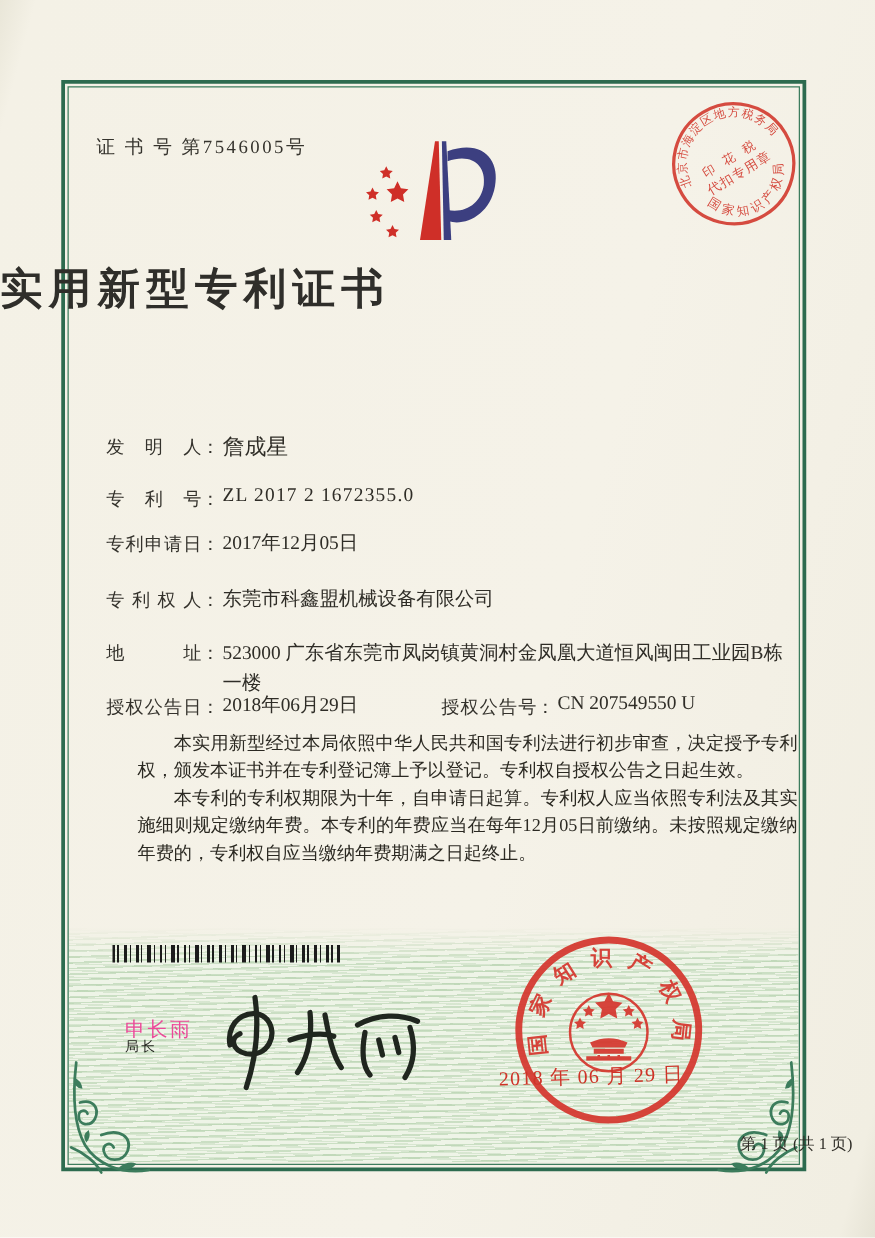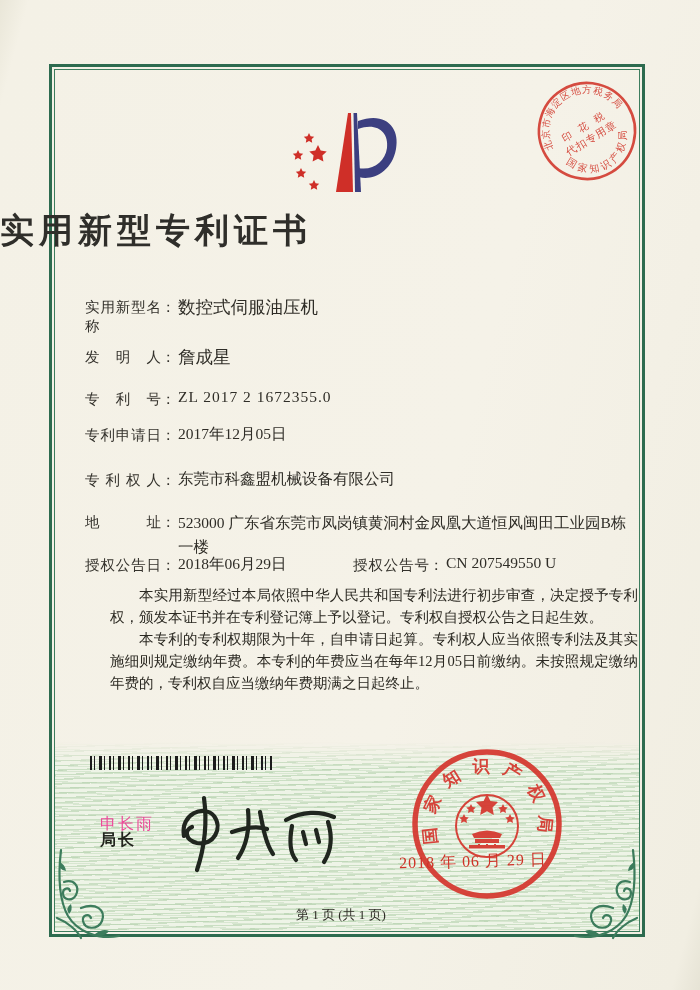--- a/index.html
+++ b/index.html
@@ -40,27 +40,27 @@
   .frow2{position:absolute;left:353px;font-size:14.5px;color:#34322c;}
   
   .paras{position:absolute;left:85px;top:584px;width:528px;font-size:14.5px;line-height:22px;
     color:#2b2922;text-align:justify;margin-left:25px;}
   .paras p{margin:0;text-indent:2em;}
   
   .barcode{position:absolute;left:90px;top:756px;width:182px;height:14px;
     background:
       repeating-linear-gradient(90deg,#1c1c1c 0 2px,transparent 2px 4px,#1c1c1c 4px 5px,
       transparent 5px 9px,#1c1c1c 9px 12px,transparent 12px 14px,#1c1c1c 14px 15px,transparent 15px 19px);}
-  .sig-title{position:absolute;left:100px;top:830px;font-size:16px;letter-spacing:2px;color:#23251f;font-weight:bold;}
+  .sig-title{position:absolute;left:100px;top:830px;font-size:11px;letter-spacing:2px;color:#23251f;}
   .sig-name{position:absolute;left:100px;top:814px;font-size:16px;letter-spacing:2px;color:#ec4899;}
   .signature{position:absolute;left:168px;top:786px;}
   .seal{position:absolute;left:409px;top:746px;width:156px;height:156px;opacity:.93;}
   .seal-date{position:absolute;left:399px;top:851px;width:180px;font-size:16px;color:#cf3328;
     letter-spacing:1px;transform:rotate(-1.5deg);white-space:nowrap;}
-  .footer{position:absolute;left:0;top:906px;width:682px;text-align:center;font-size:13px;color:#2f2d27;}
+  .footer{position:absolute;left:0;top:906px;width:682px;text-align:right;font-size:13px;color:#2f2d27;}
   
   .taxstamp{position:absolute;left:533px;top:77px;width:108px;height:108px;transform:rotate(-31deg);opacity:.9;}
   .orn{position:absolute;width:72px;height:96px;}
   .orn.bl{left:51px;top:848px;}
   .orn.br{left:571px;top:848px;transform:scaleX(-1);}
   svg text{font-family:"Liberation Serif","DejaVu Serif",serif;}
 </style>
 </head>
 <body>
 
@@ -105,41 +105,38 @@
     <text font-size="9.5" fill="#d23a2e" letter-spacing="1">
       <textPath href="#taxTop" startOffset="50%" text-anchor="middle">北京市海淀区地方税务局</textPath>
     </text>
     <text x="54" y="52" font-size="10" fill="#d23a2e" text-anchor="middle" letter-spacing="3">印 花 税</text>
     <text x="54" y="66" font-size="10.5" fill="#d23a2e" text-anchor="middle" letter-spacing="1">代扣专用章</text>
     <text font-size="10" fill="#d23a2e" letter-spacing="3">
       <textPath href="#taxBottom" startOffset="50%" text-anchor="middle">国家知识产权局</textPath>
     </text>
   </svg>
 
+  <div class="certno">证 书 号 第7546005号</div>
 
   <svg class="logo" width="115" height="100" viewBox="288 106 115 100">
     <polygon points="348,113 351,113 353,192 336,192" fill="#cf2f28"></polygon>
     <polygon points="353.5,113 357,113 361,192 355,192" fill="#3c3f80"></polygon>
     <path d="M358,121 C386,111 400,128 396,149 C392,172 372,181 359,177 L358,168
              C373,171 385,162 387,148 C389,132 377,122 358,129 Z" fill="#3c3f80"></path>
     <g fill="#cf2f28">
       <path d="M318,145 l2.7,5.5 6,.9 -4.3,4.2 1,6 -5.4,-2.8 -5.4,2.8 1,-6 -4.3,-4.2 6,-.9z"></path>
       <path d="M309,133 l1.6,3.2 3.6,.5 -2.6,2.5 .6,3.6 -3.2,-1.7 -3.2,1.7 .6,-3.6 -2.6,-2.5 3.6,-.5z"></path>
       <path d="M298,150 l1.6,3.2 3.6,.5 -2.6,2.5 .6,3.6 -3.2,-1.7 -3.2,1.7 .6,-3.6 -2.6,-2.5 3.6,-.5z"></path>
       <path d="M301,168 l1.6,3.2 3.6,.5 -2.6,2.5 .6,3.6 -3.2,-1.7 -3.2,1.7 .6,-3.6 -2.6,-2.5 3.6,-.5z"></path>
       <path d="M314,180 l1.6,3.2 3.6,.5 -2.6,2.5 .6,3.6 -3.2,-1.7 -3.2,1.7 .6,-3.6 -2.6,-2.5 3.6,-.5z"></path>
     </g>
   </svg>
 
   <div class="title">实用新型专利证书</div>
 
-  <div class="frow" style="top:298px">
-    <span class="flabel">实用新型名称</span><span class="fcolon">：</span>
-    <span class="fval big">数控式伺服油压机</span>
-  </div>
   <div class="frow" style="top:348px">
     <span class="flabel">发明人</span><span class="fcolon">：</span>
     <span class="fval big">詹成星</span>
   </div>
   <div class="frow" style="top:390px">
     <span class="flabel">专利号</span><span class="fcolon">：</span>
     <span class="fval" style="letter-spacing:1px">ZL 2017 2 1672355.0</span>
   </div>
   <div class="frow" style="top:426px">
     <span class="flabel">专利申请日</span><span class="fcolon">：</span>

